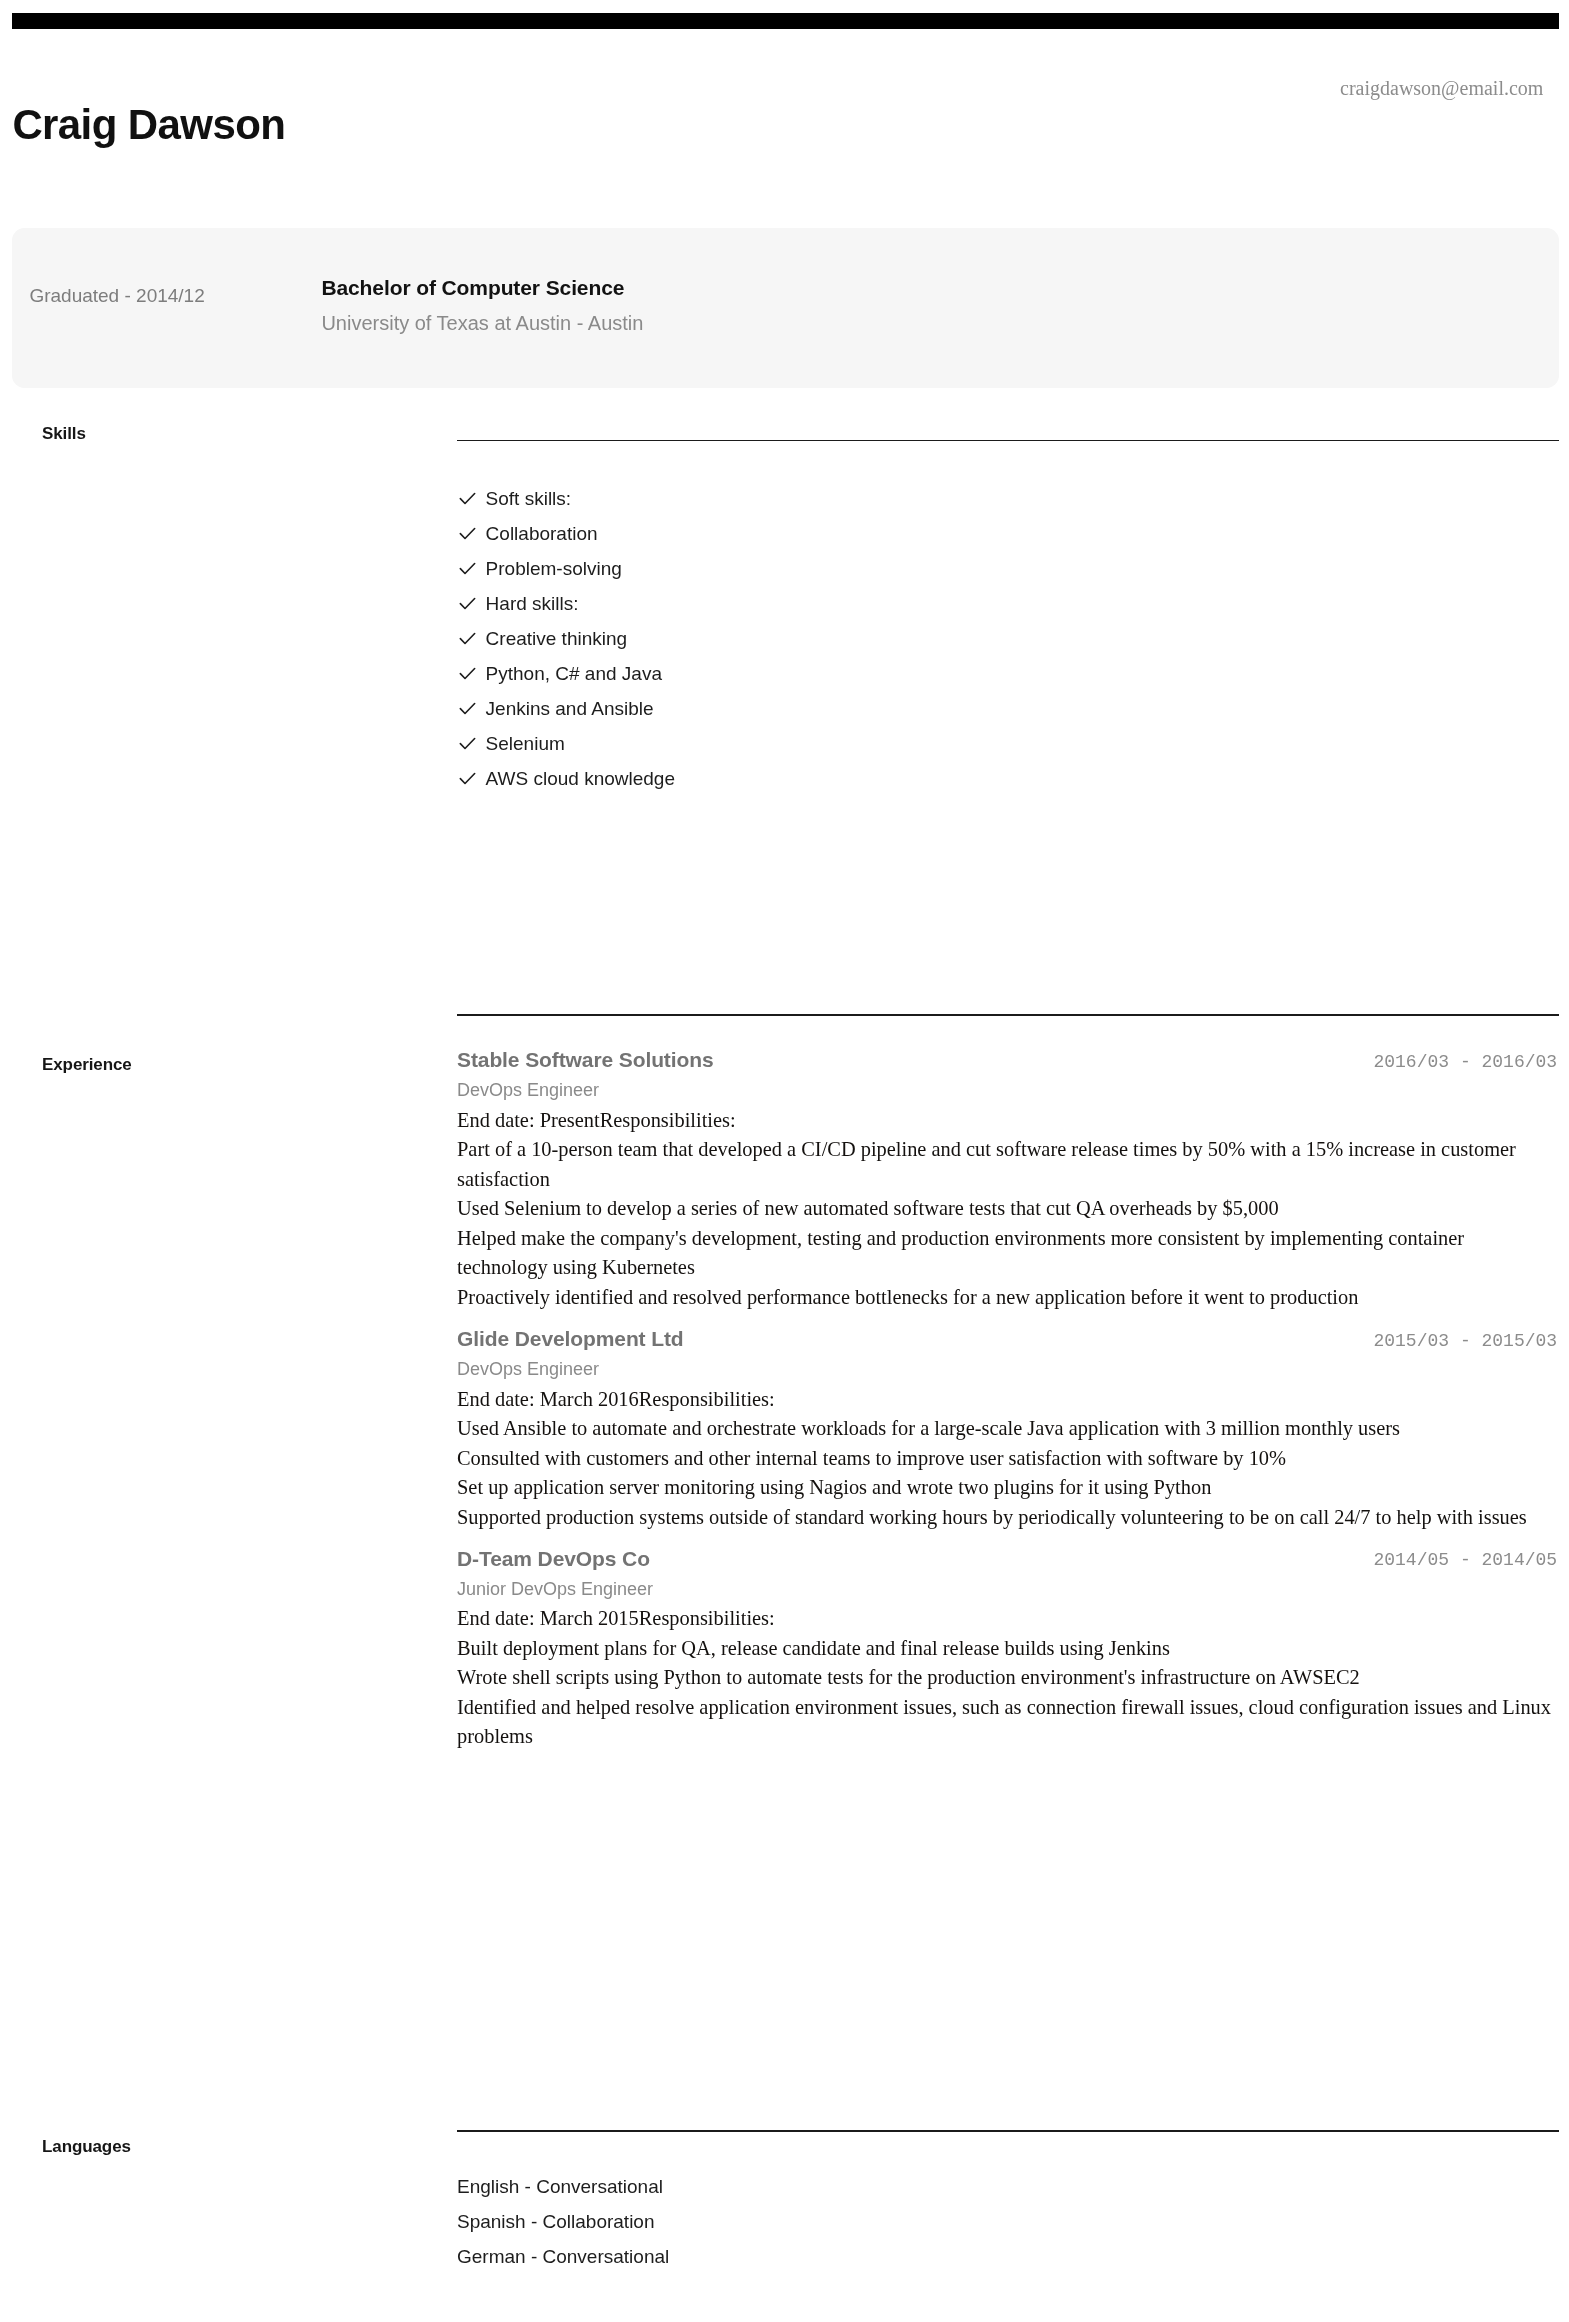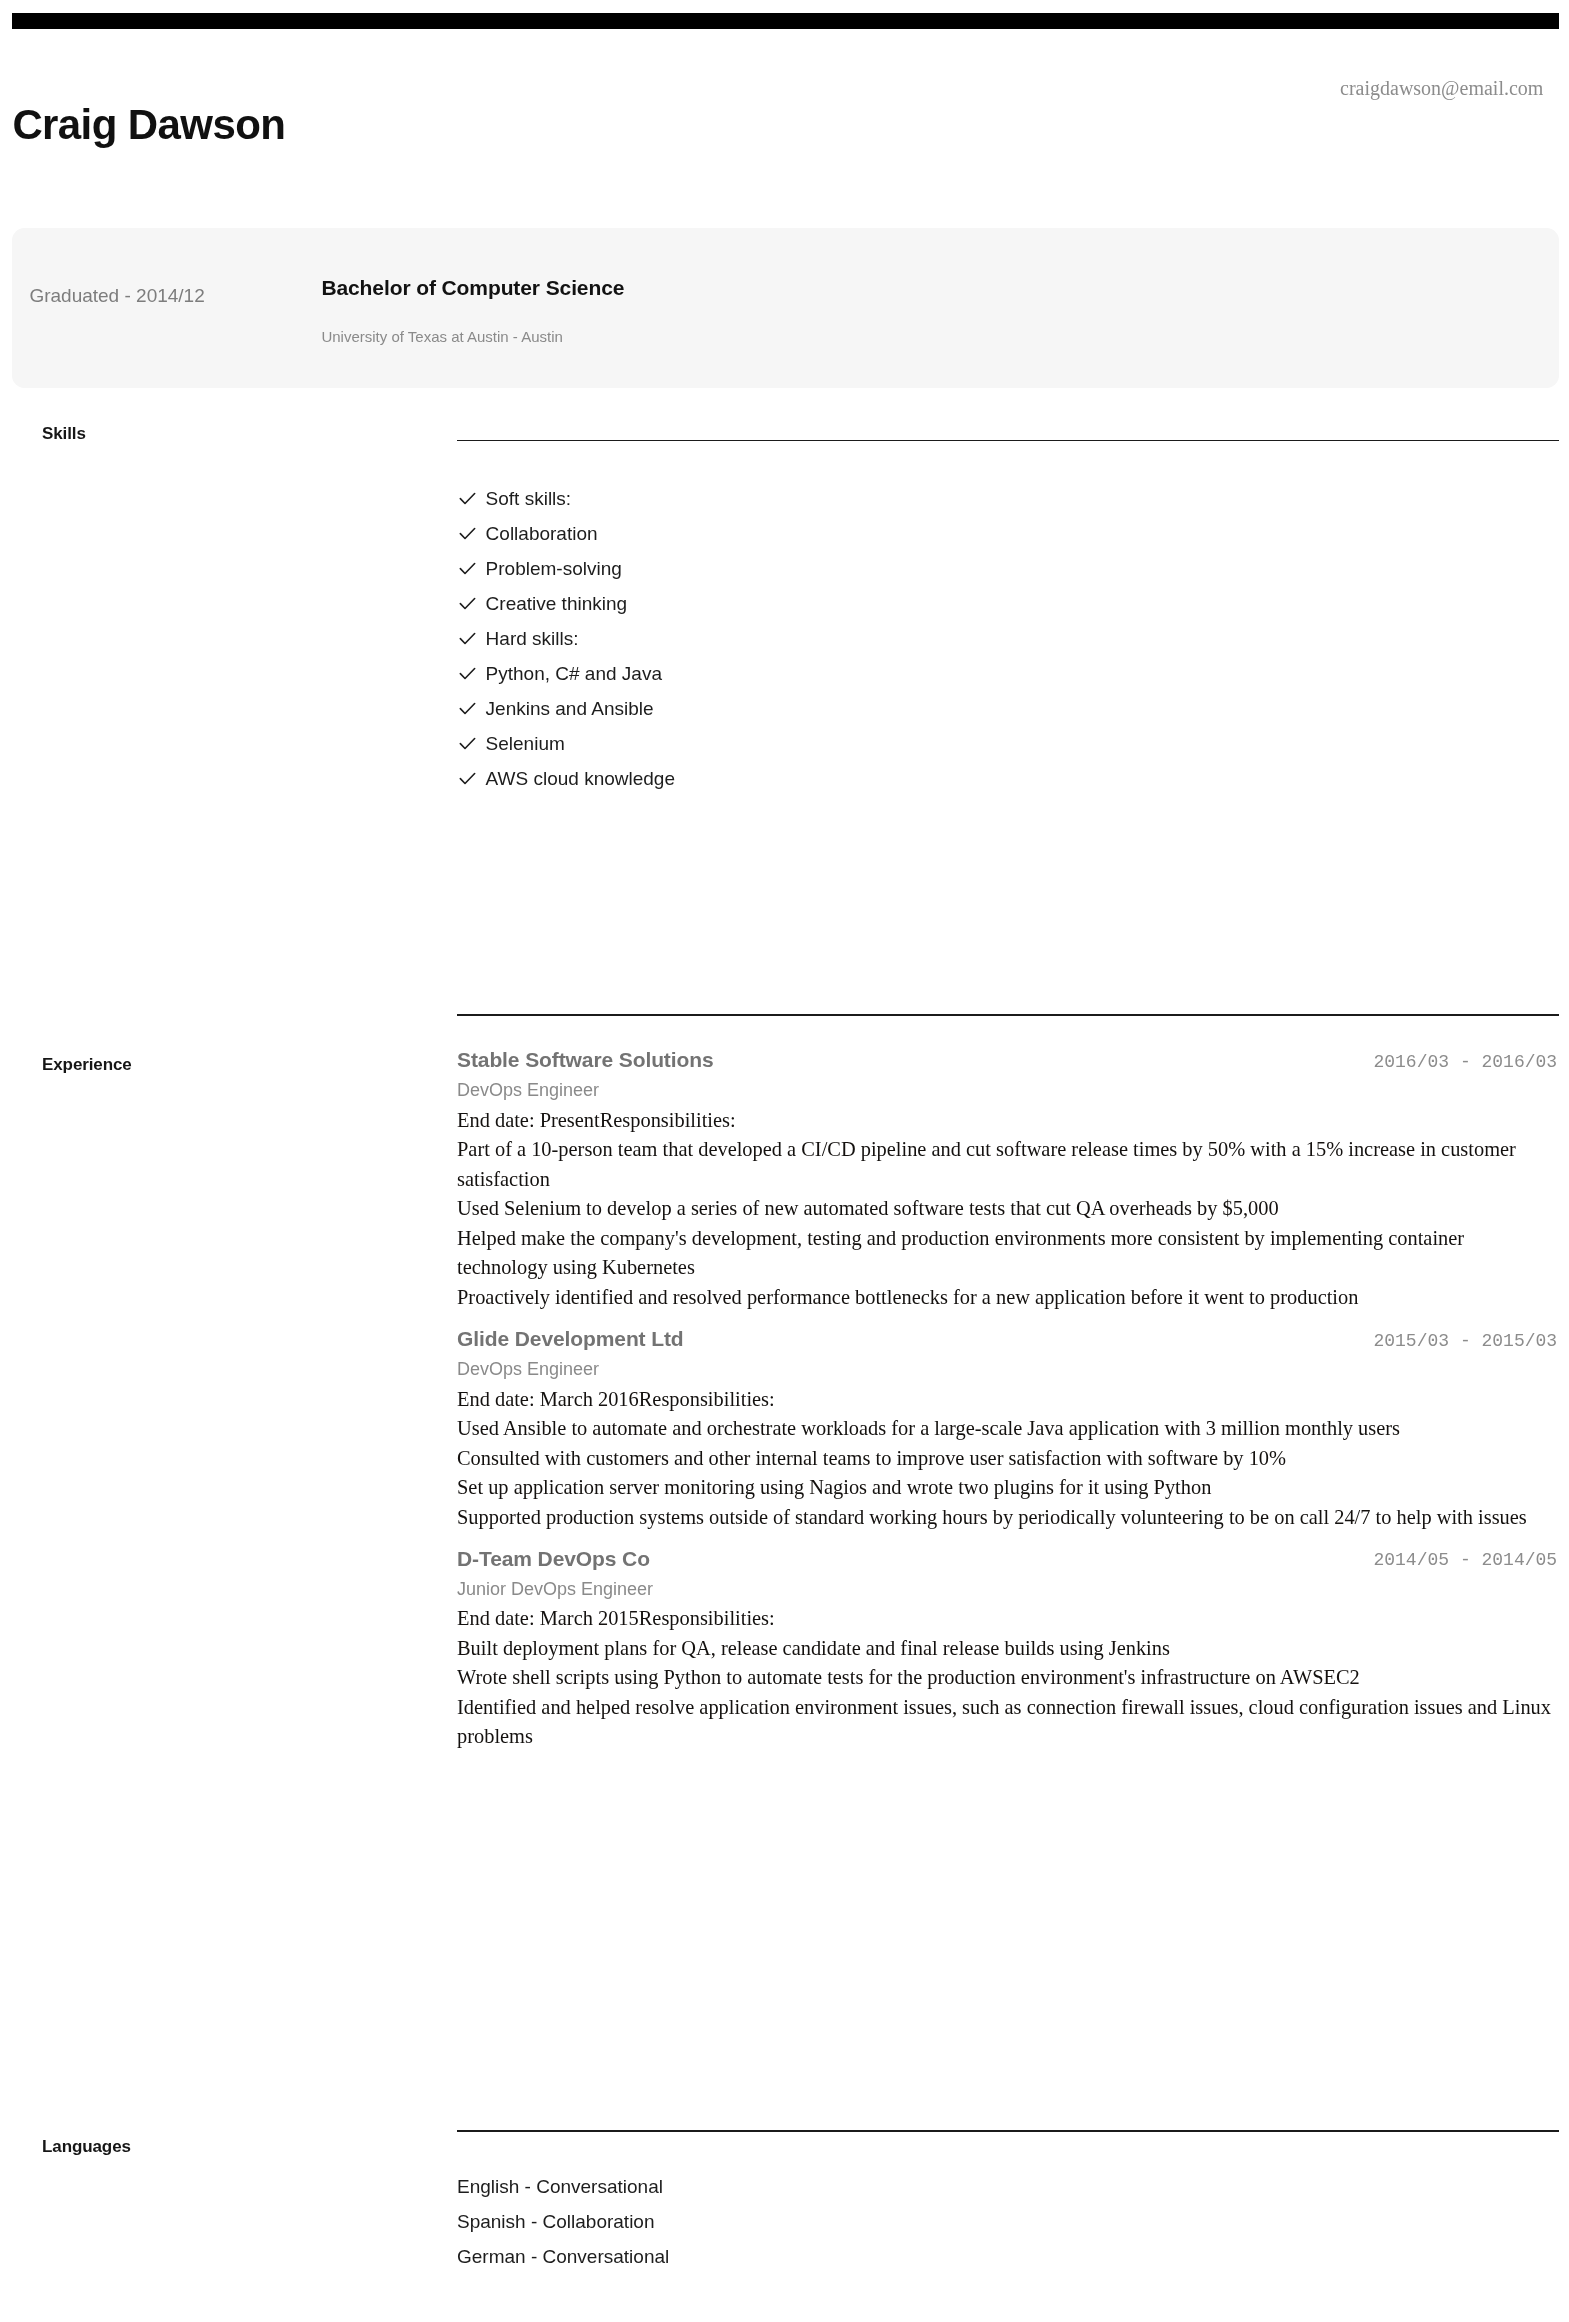--- a/index.html
+++ b/index.html
@@ -88,23 +88,23 @@
   }
   .edu-degree {
     font-family: "Liberation Sans", sans-serif;
     font-size: 21px;
     font-weight: bold;
     color: #121212;
     line-height: 28.5px;
     letter-spacing: -0.1px;
   }
   .edu-school {
-    margin-top: 21px;
-    font-family: "Liberation Sans", sans-serif;
-    font-size: 15px;
+    margin-top: 8px;
+    font-family: "Liberation Sans", sans-serif;
+    font-size: 20px;
     color: #8a8a8a;
     line-height: 25px;
   }
 
   
   .section { position: absolute; left: 0; width: 1569px; }
   .section-label {
     position: absolute;
     left: 42px;
     font-family: "Liberation Sans", sans-serif;
@@ -267,29 +267,29 @@
           </svg>
         </span>
         <span class="skill-label">Problem-solving</span>
       </div>
       <div class="skill-row">
         <span class="check-icon">
           <svg width="21" height="21" viewBox="0 0 22 22" aria-hidden="true">
             <path d="M3.5 11.2 L8.4 16.2 L18.5 5.8" fill="none" stroke="#1d1d1d" stroke-width="1.7" stroke-linecap="round" stroke-linejoin="round"></path>
           </svg>
         </span>
+        <span class="skill-label">Hard skills:</span>
+      </div>
+      <div class="skill-row">
+        <span class="check-icon">
+          <svg width="21" height="21" viewBox="0 0 22 22" aria-hidden="true">
+            <path d="M3.5 11.2 L8.4 16.2 L18.5 5.8" fill="none" stroke="#1d1d1d" stroke-width="1.7" stroke-linecap="round" stroke-linejoin="round"></path>
+          </svg>
+        </span>
         <span class="skill-label">Creative thinking</span>
-      </div>
-      <div class="skill-row">
-        <span class="check-icon">
-          <svg width="21" height="21" viewBox="0 0 22 22" aria-hidden="true">
-            <path d="M3.5 11.2 L8.4 16.2 L18.5 5.8" fill="none" stroke="#1d1d1d" stroke-width="1.7" stroke-linecap="round" stroke-linejoin="round"></path>
-          </svg>
-        </span>
-        <span class="skill-label">Hard skills:</span>
       </div>
       <div class="skill-row">
         <span class="check-icon">
           <svg width="21" height="21" viewBox="0 0 22 22" aria-hidden="true">
             <path d="M3.5 11.2 L8.4 16.2 L18.5 5.8" fill="none" stroke="#1d1d1d" stroke-width="1.7" stroke-linecap="round" stroke-linejoin="round"></path>
           </svg>
         </span>
         <span class="skill-label">Python, C# and Java</span>
       </div>
       <div class="skill-row">

